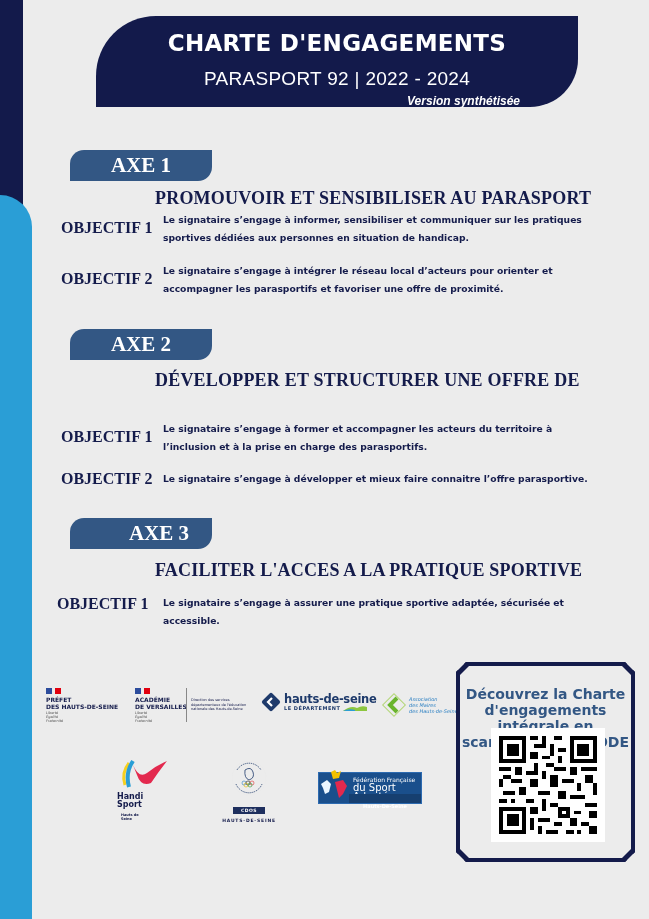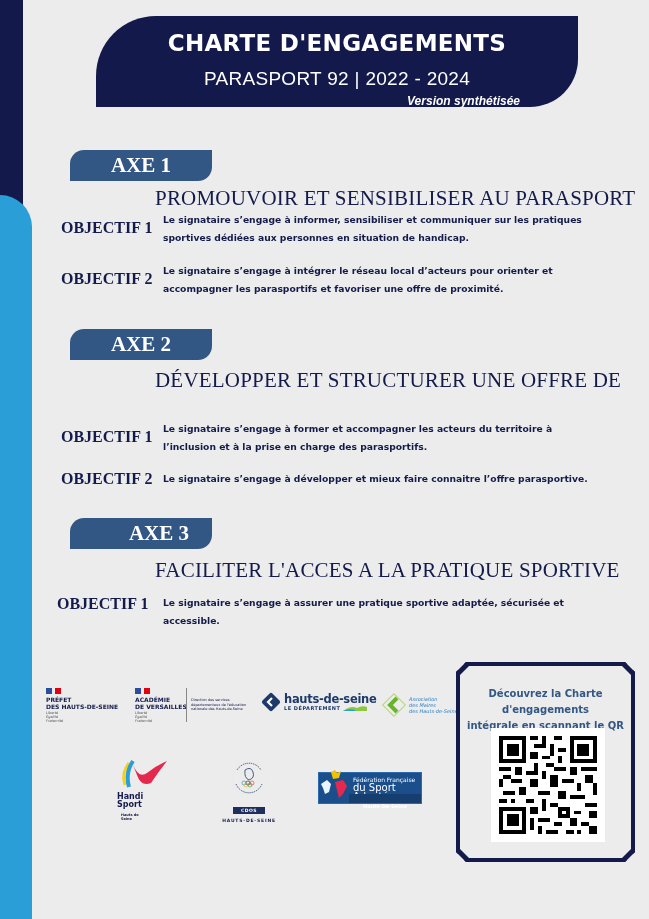--- a/index.html
+++ b/index.html
@@ -11,35 +11,35 @@
 
   .header { position: absolute; left: 96px; top: 16px; width: 482px; height: 91px; background: #131a4b;
             border-top-left-radius: 60px; border-bottom-right-radius: 48px; color: #fff; text-align: center; }
   .header .title { position: absolute; left: 0; right: 0; top: 14px; font-family: "DejaVu Sans", sans-serif; font-weight: bold; font-size: 23px; letter-spacing: 0.3px; }
   .header .subtitle { position: absolute; left: 0; right: 0; top: 52px; font-family: "Liberation Sans", sans-serif; font-size: 19px; letter-spacing: 0.3px; }
   .header .version { position: absolute; right: 58px; top: 78px; font-size: 12px; font-style: italic; font-weight: bold; }
 
   .axe-tab { position: absolute; left: 70px; width: 142px; height: 31px; background: #335784;
              border-top-left-radius: 14px; border-bottom-right-radius: 14px; color: #fff;
              font-family: "Liberation Serif", serif; font-weight: bold; font-size: 21px; text-align: center; line-height: 31px; }
-  .axe-heading { position: absolute; left: 155px; font-family: "Liberation Serif", serif; font-weight: normal; font-size: 21px; color: #141b4b; line-height: 19px; letter-spacing: 0.2px; }
+  .axe-heading { position: absolute; left: 155px; font-family: "Liberation Serif", serif; font-weight: bold; font-size: 18px; color: #141b4b; line-height: 19px; letter-spacing: 0.2px; }
 
   .obj-label { position: absolute; font-family: "Liberation Serif", serif; font-weight: bold; font-size: 16px; color: #141b4b; white-space: nowrap; }
   .obj-text { position: absolute; left: 163px; width: 440px; font-family: "DejaVu Sans", sans-serif; font-weight: bold; font-size: 9.2px; line-height: 18px; color: #141b4b; }
 
   .logos { position: absolute; }
   .logo-text-s { font-family: "DejaVu Sans", sans-serif; color: #141b4b; }
   .flag { display: inline-block; width: 6px; height: 6px; }
 
   .qr-box { position: absolute; left: 456px; top: 662px; width: 179px; height: 200px; border: 2px solid #141b4b;
             clip-path: polygon(10px 0, calc(100% - 10px) 0, 100% 10px, 100% calc(100% - 10px), calc(100% - 10px) 100%, 10px 100%, 0 calc(100% - 10px), 0 10px);
             background: #141b4b; }
   .qr-inner { position: absolute; left: 2px; top: 2px; right: 2px; bottom: 2px; background: #ececec;
             clip-path: polygon(9px 0, calc(100% - 9px) 0, 100% 9px, 100% calc(100% - 9px), calc(100% - 9px) 100%, 9px 100%, 0 calc(100% - 9px), 0 9px); }
-  .qr-caption { position: absolute; left: 0; right: 0; top: 20px; text-align: center; color: #335784; font-family: "DejaVu Sans", sans-serif; font-weight: bold; font-size: 10px; line-height: 16px; }
+  .qr-caption { position: absolute; left: 0; right: 0; top: 20px; text-align: center; color: #335784; font-family: "DejaVu Sans", sans-serif; font-weight: bold; font-size: 14px; line-height: 16px; }
   .qr-code { position: absolute; left: 31px; top: 62px; width: 114px; height: 114px; background: #fff; }
 </style>
 </head>
 <body>
 
 <div class="bar-navy"></div>
 <div class="bar-blue"></div>
 
 <div class="header">
   <div class="title">CHARTE D'ENGAGEMENTS</div>

